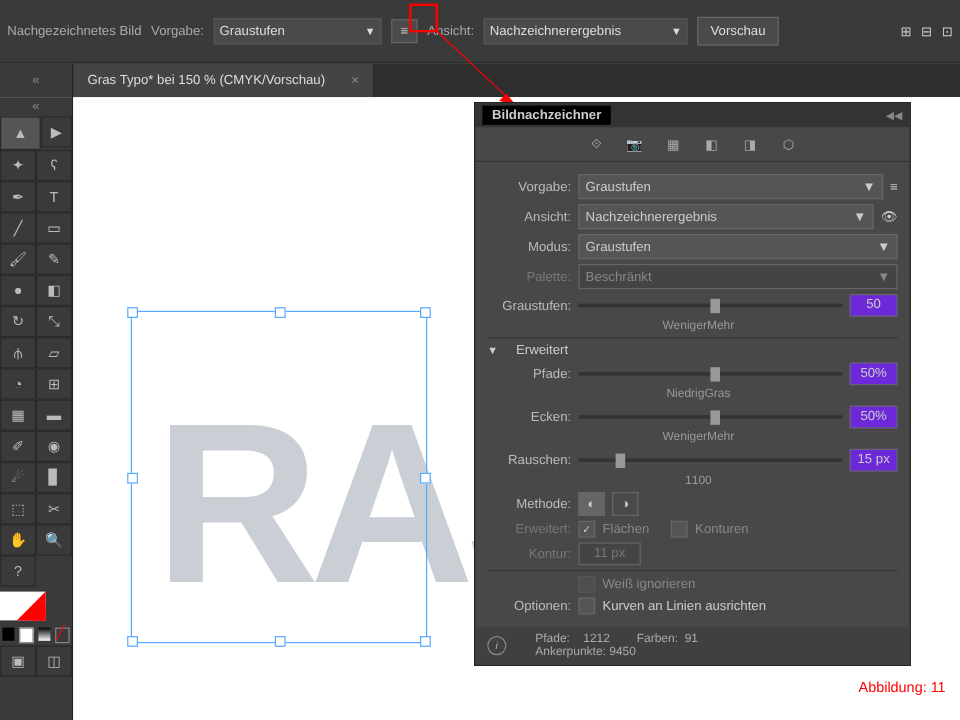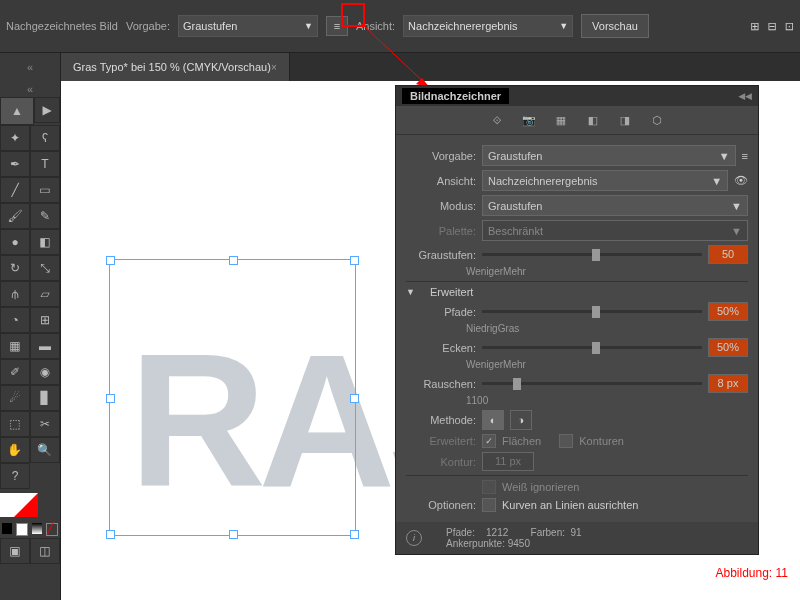--- a/index.html
+++ b/index.html
@@ -3,21 +3,21 @@
 <meta charset="utf-8">
 <style>
 body{margin:0;font-family:Arial,sans-serif;font-size:11px;color:#ccc;background:#fff;width:800px;height:600px;overflow:hidden;position:relative}
 .topbar{background:#3a3a3a;border-bottom:1px solid #222;height:28px;display:flex;align-items:center;padding:12px 6px;gap:8px}
 .topbar2{background:#2f2f2f;height:28px;display:flex;align-items:center}
 .lbl{color:#aaa;font-size:11px}
 .sel{background:#4a4a4a;border:1px solid #555;color:#ddd;height:18px;padding:1px 4px;display:inline-flex;align-items:center;gap:6px;font-size:11px}
 .sel .arr{margin-left:auto;font-size:9px}
 .btn{background:#4a4a4a;border:1px solid #666;color:#ddd;padding:2px 10px;height:18px;display:inline-flex;align-items:center;font-size:11px}
 .iconbtn{width:20px;height:18px;background:#4a4a4a;border:1px solid #666;display:inline-flex;align-items:center;justify-content:center}
-.tab{background:#444;color:#ddd;height:22px;padding:3px 12px;border-right:1px solid #222;display:flex;align-items:center;gap:0;font-size:11px}
+.tab{background:#444;color:#ddd;height:22px;padding:3px 12px;border-right:1px solid #222;display:flex;align-items:center;gap:22px;font-size:11px}
 .tab .x{font-size:10px;color:#999}
 .layout{display:flex;height:544px}
 .tools{width:60px;background:#3a3a3a;border-right:1px solid #222;display:flex;flex-direction:column}
 .tools .row{display:flex}
 .tools .t{width:28px;height:24px;border:1px solid #2a2a2a;display:flex;align-items:center;justify-content:center;background:#3a3a3a;color:#bbb;font-size:12px}
 .tools .t.sel{background:#555}
 .canvas{flex:1;position:relative;background:#fff}
 .bbox{position:absolute;left:48px;top:178px;width:245px;height:275px;border:1px solid #55aaff}
 .hd{width:7px;height:7px;background:#fff;border:1px solid #55aaff;position:absolute}
 .txt{position:absolute;left:68px;top:230px;font-size:190px;font-weight:700;letter-spacing:-8px;color:#c9cfd4;white-space:nowrap;font-family:Arial,sans-serif}
@@ -28,22 +28,22 @@
 .panel .iconrow span{width:18px;height:14px;display:inline-block;color:#aaa;text-align:center}
 .panel .sec{padding:6px 10px}
 .panel .frow{display:flex;align-items:center;margin:4px 0;gap:6px}
 .panel .frow .fl{width:70px;text-align:right;color:#bbb}
 .panel .frow .fl.dis{color:#777}
 .panel .fsel{flex:1;background:#555;border:1px solid #666;height:17px;padding:1px 5px;display:flex;align-items:center;justify-content:space-between}
 .panel .fsel.dis{background:#444;color:#888}
 .panel .slider{flex:1;height:14px;position:relative}
 .panel .slider .tr{height:3px;background:#333;position:absolute;top:5px;left:0;right:0}
 .panel .slider .kn{width:8px;height:12px;background:#999;position:absolute;top:1px}
-.panel .val{width:38px;background:#c2410c;border:1px solid #666;height:15px;text-align:center;padding-top:2px}
-.panel .sublbl{display:flex;justify-content:flex-start;font-size:10px;color:#999;margin:-2px 0 4px 60px;padding-right:50px}
+.panel .val{width:38px;background:#6d28d9;border:1px solid #666;height:15px;text-align:center;padding-top:2px}
+.panel .sublbl{display:flex;justify-content:center;font-size:10px;color:#999;margin:-2px 0 4px 60px;padding-right:50px}
 .panel hr{border:none;border-top:1px solid #333;margin:4px 0}
 .panel .cb{width:12px;height:12px;background:#555;border:1px solid #666;display:inline-flex;align-items:center;justify-content:center;font-size:9px}
 .panel .stats{background:#404040;padding:5px 10px;display:flex;gap:24px;font-size:10px;color:#aaa;align-items:center}
 .panel .stats .ico{width:14px;height:14px;border:1px solid #888;border-radius:50%;display:inline-flex;align-items:center;justify-content:center;font-size:9px;font-style:italic}
 .callout{position:absolute;left:341px;top:3px;width:20px;height:20px;border:2px solid red}
 .callout-line{position:absolute;left:362px;top:24px;width:75px;height:70px;overflow:visible}
 .callout-line line{stroke:red;stroke-width:1}
 .callout-line polygon{fill:red}
 .caption{position:absolute;right:12px;bottom:20px;color:red;font-size:12px}
 .fs{width:38px;height:24px;margin-top:4px;position:relative;background:#fff}
@@ -262,21 +262,21 @@
     <div class="sublbl">
         <span>Weniger</span>
         <span>Mehr</span>
       </div>
     <div class="frow">
         <span class="fl">Rauschen:</span>
         <div class="slider">
           <div class="tr"></div>
           <div class="kn" style="left:14%"></div>
         </div>
-        <div class="val">8 px</div>
+        <div class="val">15 px</div>
       </div>
     <div class="sublbl">
         <span>1</span>
         <span>100</span>
       </div>
     <div class="frow">
         <span class="fl">Methode:</span>
         <div class="iconbtn" style="background:#666">◐</div>
         <div class="iconbtn">◑</div>
       </div>

